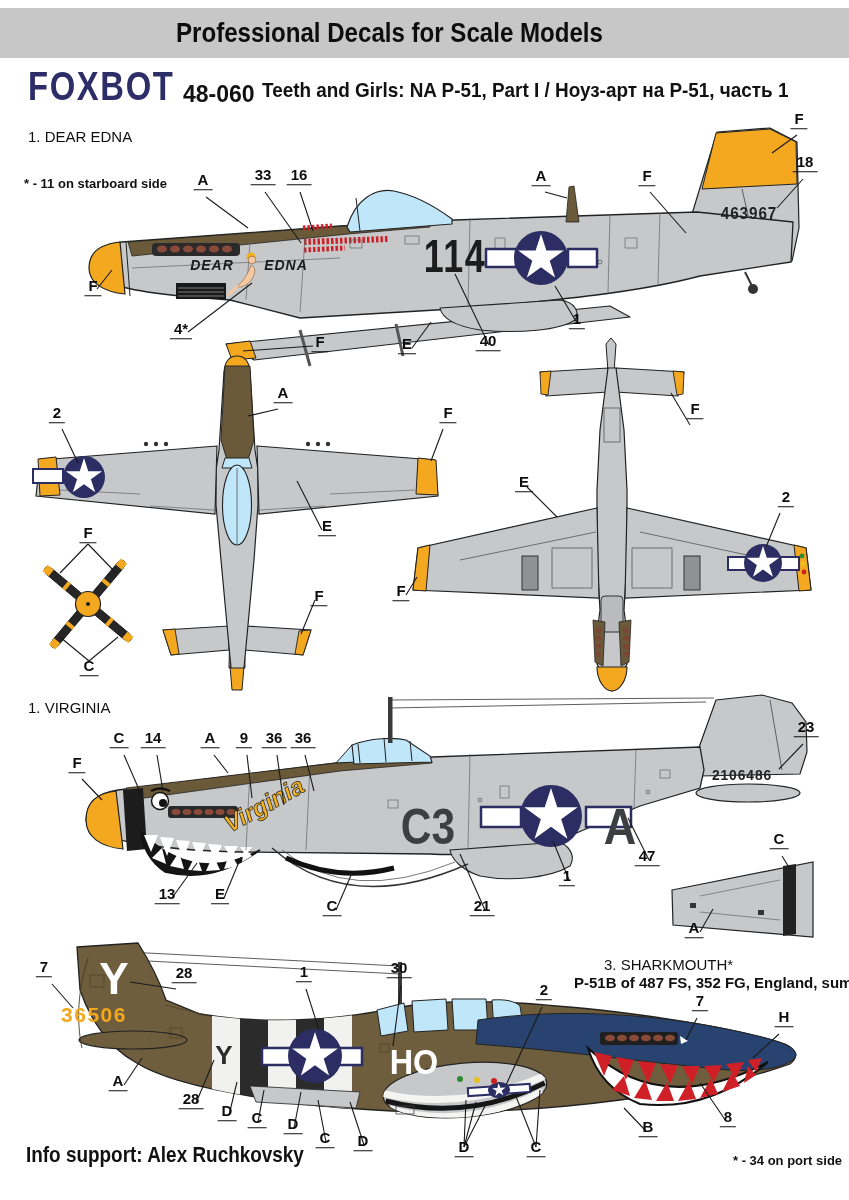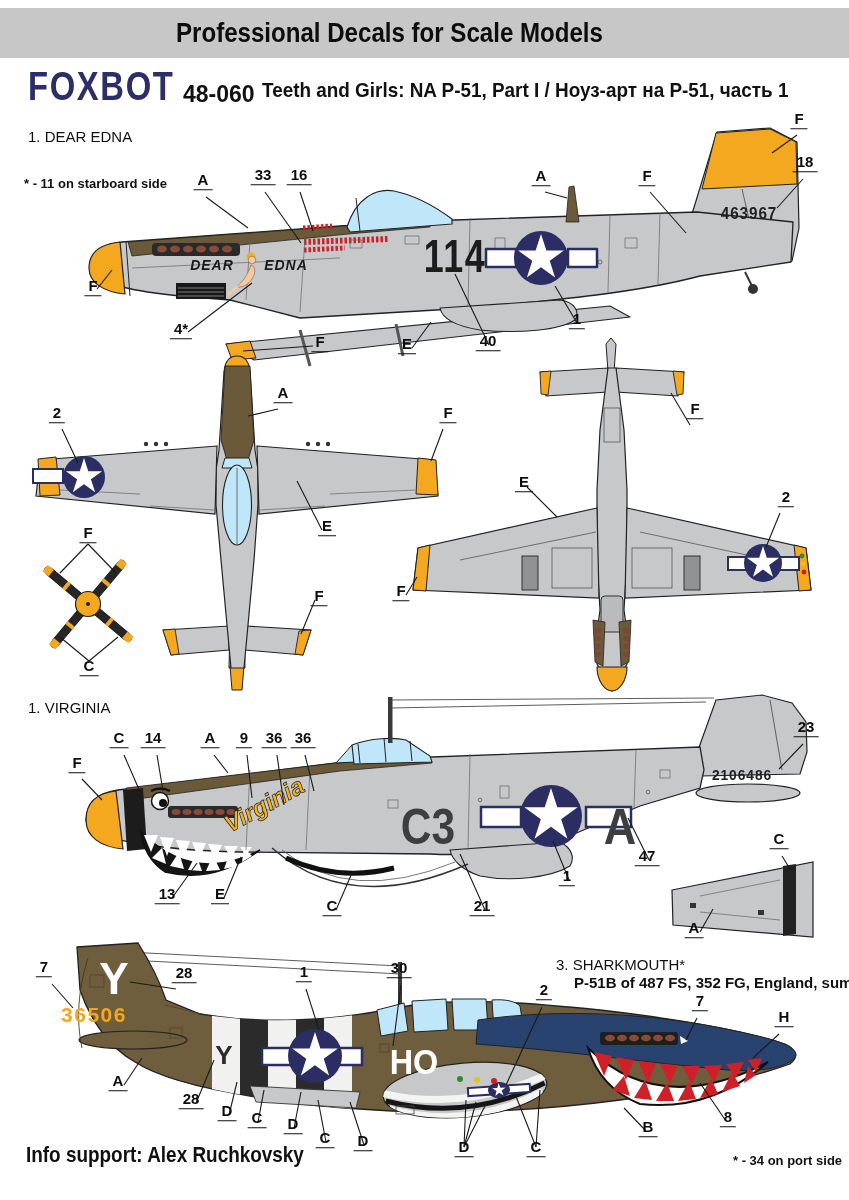--- a/index.html
+++ b/index.html
@@ -32,21 +32,21 @@
   </div>
   <span class="logo">FOXBOT</span>
   <span class="catalog">48-060</span>
   <span class="sheet-title">Teeth and Girls: NA P-51, Part I / Ноуз-арт на Р-51, часть 1</span>
 
   <span class="sec-title" style="left:28px;top:128px">1. DEAR EDNA</span>
   <span class="sec-note" style="left:24px;top:176px">* - 11 on starboard side</span>
 
   <span class="sec-title" style="left:28px;top:699px">1. VIRGINIA</span>
 
-  <span class="sec-title" style="left:556px;top:956px">3. SHARKMOUTH*</span>
+  <span class="sec-title" style="left:604px;top:956px">3. SHARKMOUTH*</span>
   <span class="sec-sub" style="left:574px;top:974px">P-51B of 487 FS, 352 FG, England, summer 1944</span>
   <span class="sec-note" style="left:733px;top:1153px">* - 34 on port side</span>
 
   <span class="footer-info cx">Info support: Alex Ruchkovsky</span>
 
   <svg class="art" width="849" height="1200" viewBox="0 0 849 1200">
     <defs>
       <polygon id="star" points="0,-1 0.2245,-0.309 0.9511,-0.309 0.3633,0.118 0.5878,0.809 0,0.382 -0.5878,0.809 -0.3633,0.118 -0.9511,-0.309 -0.2245,-0.309" fill="#ffffff"></polygon>
     </defs>
 

